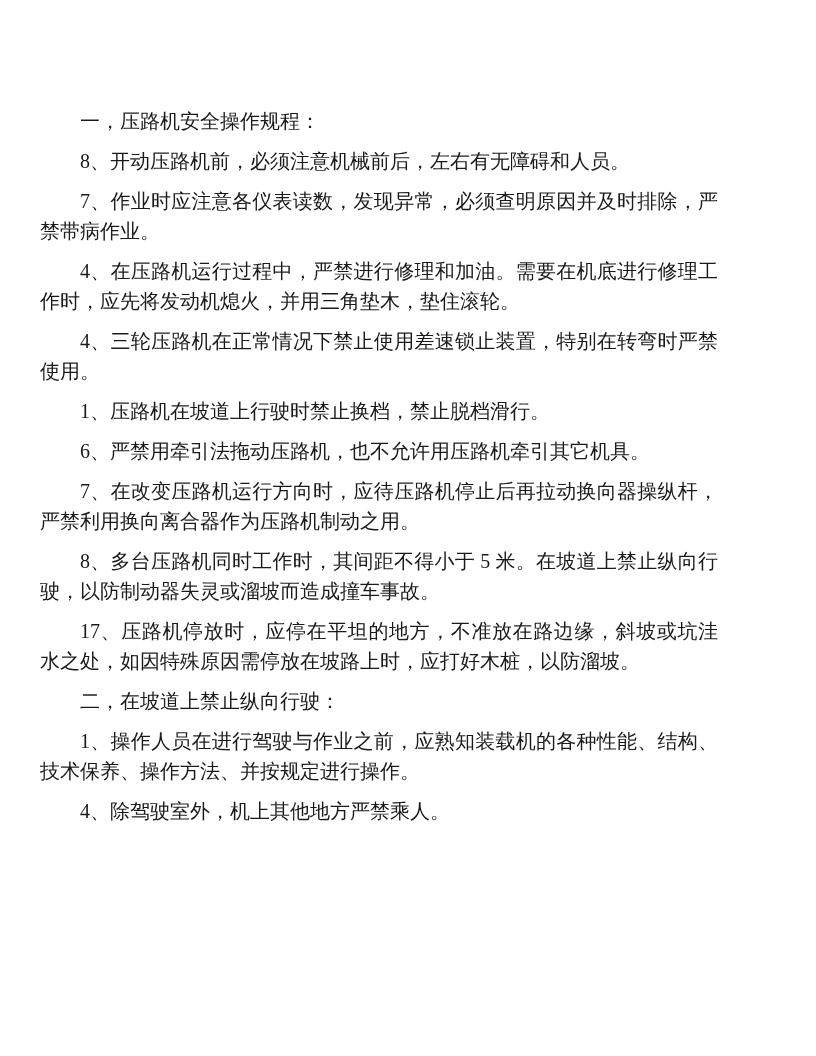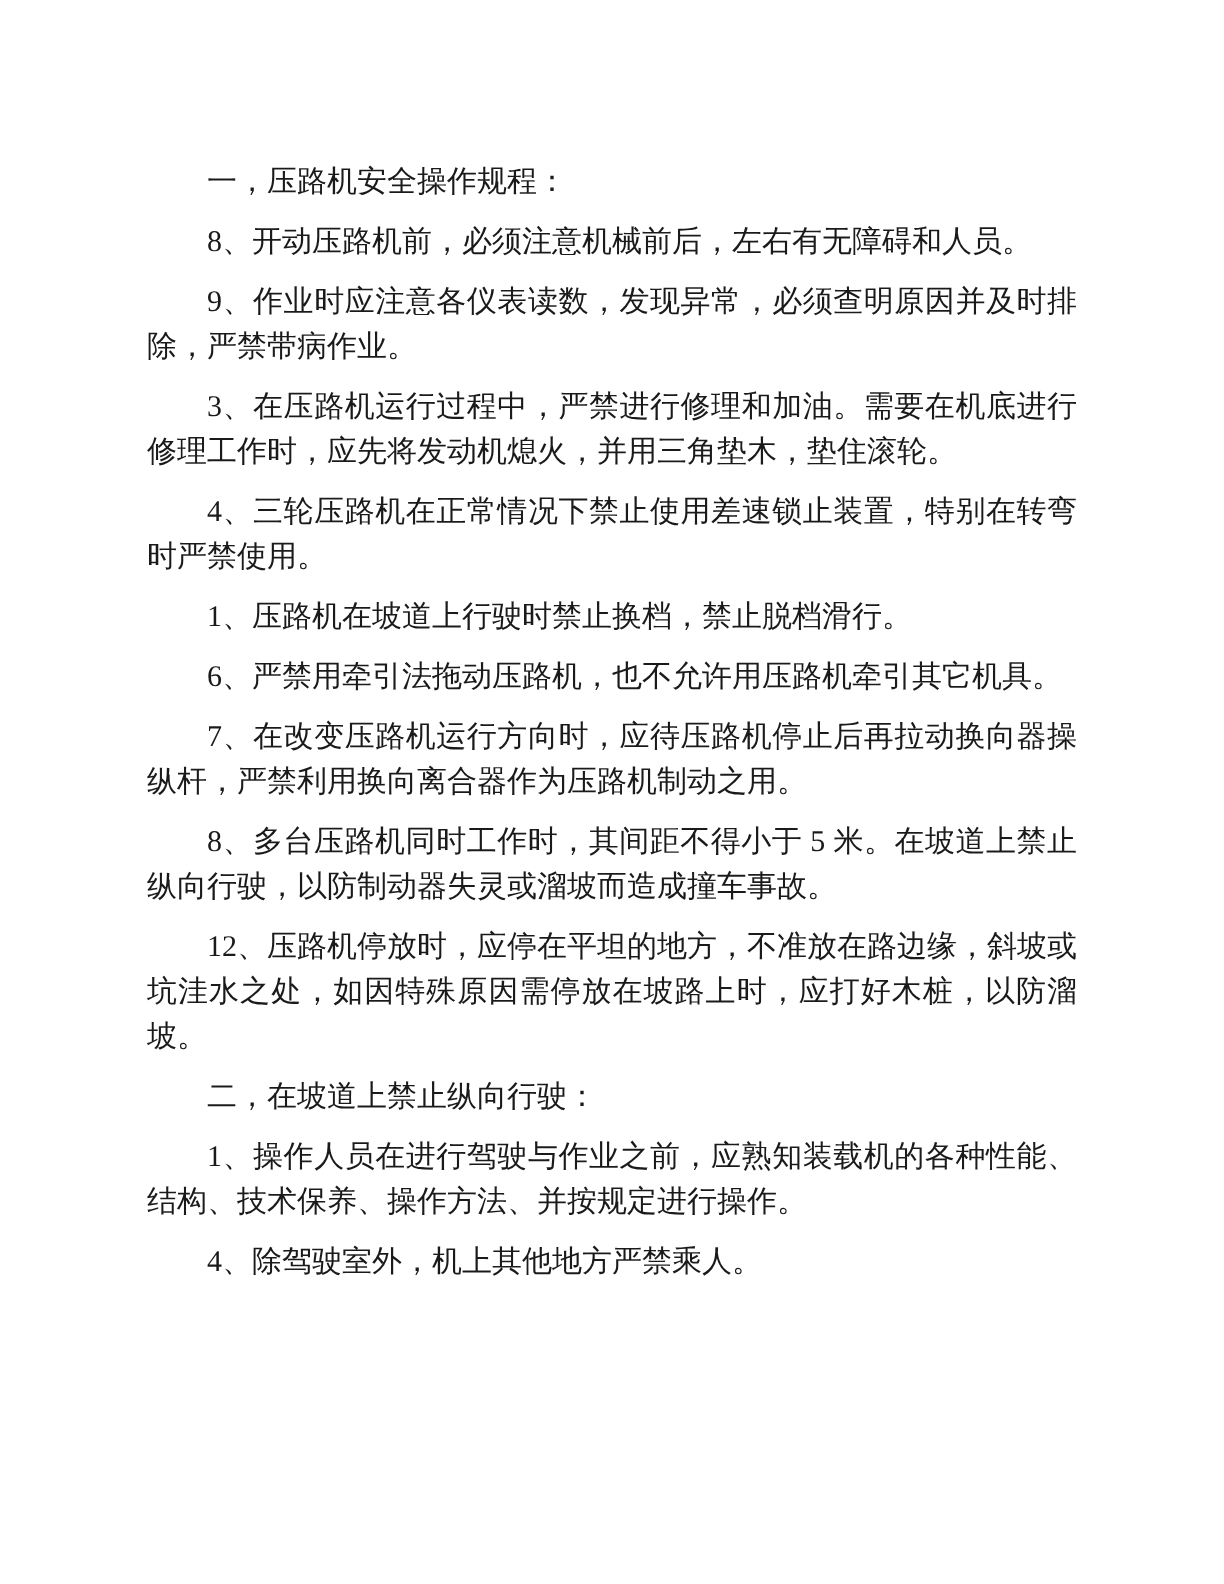--- a/index.html
+++ b/index.html
@@ -7,21 +7,21 @@
     padding: 0;
     background: #ffffff;
   }
   .page {
     position: relative;
     width: 816px;
     height: 1056px;
     margin: 0 auto;
     background: var(--page-bg, #ffffff);
     box-sizing: border-box;
-    padding: 106px 98px 40px 98px;
+    padding: 106px 98px 40px 40px;
     overflow: hidden;
   }
   .page-body {
     color: var(--text-color, #1a1a1a);
     font-family: "Liberation Serif", "DejaVu Serif", serif;
     font-size: 20px;
     line-height: 30px;
   }
   .para {
     margin: 0 0 10px 0;
@@ -31,25 +31,25 @@
     word-break: normal;
   }
 </style>
 </head>
 <body>
 
 <div class="page">
   <div class="page-body">
       <p class="para">一，压路机安全操作规程：</p>
       <p class="para">8、开动压路机前，必须注意机械前后，左右有无障碍和人员。</p>
-      <p class="para">9、作业时应注意各仪表读数，发现异常，必须查明原因并及时排除，严禁带病作业。</p>
-      <p class="para">3、在压路机运行过程中，严禁进行修理和加油。需要在机底进行修理工作时，应先将发动机熄火，并用三角垫木，垫住滚轮。</p>
+      <p class="para">7、作业时应注意各仪表读数，发现异常，必须查明原因并及时排除，严禁带病作业。</p>
+      <p class="para">4、在压路机运行过程中，严禁进行修理和加油。需要在机底进行修理工作时，应先将发动机熄火，并用三角垫木，垫住滚轮。</p>
       <p class="para">4、三轮压路机在正常情况下禁止使用差速锁止装置，特别在转弯时严禁使用。</p>
       <p class="para">1、压路机在坡道上行驶时禁止换档，禁止脱档滑行。</p>
       <p class="para">6、严禁用牵引法拖动压路机，也不允许用压路机牵引其它机具。</p>
       <p class="para">7、在改变压路机运行方向时，应待压路机停止后再拉动换向器操纵杆，严禁利用换向离合器作为压路机制动之用。</p>
       <p class="para">8、多台压路机同时工作时，其间距不得小于 5 米。在坡道上禁止纵向行驶，以防制动器失灵或溜坡而造成撞车事故。</p>
-      <p class="para">12、压路机停放时，应停在平坦的地方，不准放在路边缘，斜坡或坑洼水之处，如因特殊原因需停放在坡路上时，应打好木桩，以防溜坡。</p>
+      <p class="para">17、压路机停放时，应停在平坦的地方，不准放在路边缘，斜坡或坑洼水之处，如因特殊原因需停放在坡路上时，应打好木桩，以防溜坡。</p>
       <p class="para">二，在坡道上禁止纵向行驶：</p>
       <p class="para">1、操作人员在进行驾驶与作业之前，应熟知装载机的各种性能、结构、技术保养、操作方法、并按规定进行操作。</p>
       <p class="para">4、除驾驶室外，机上其他地方严禁乘人。</p>
     </div>
 </div>
 
 </body></html>

